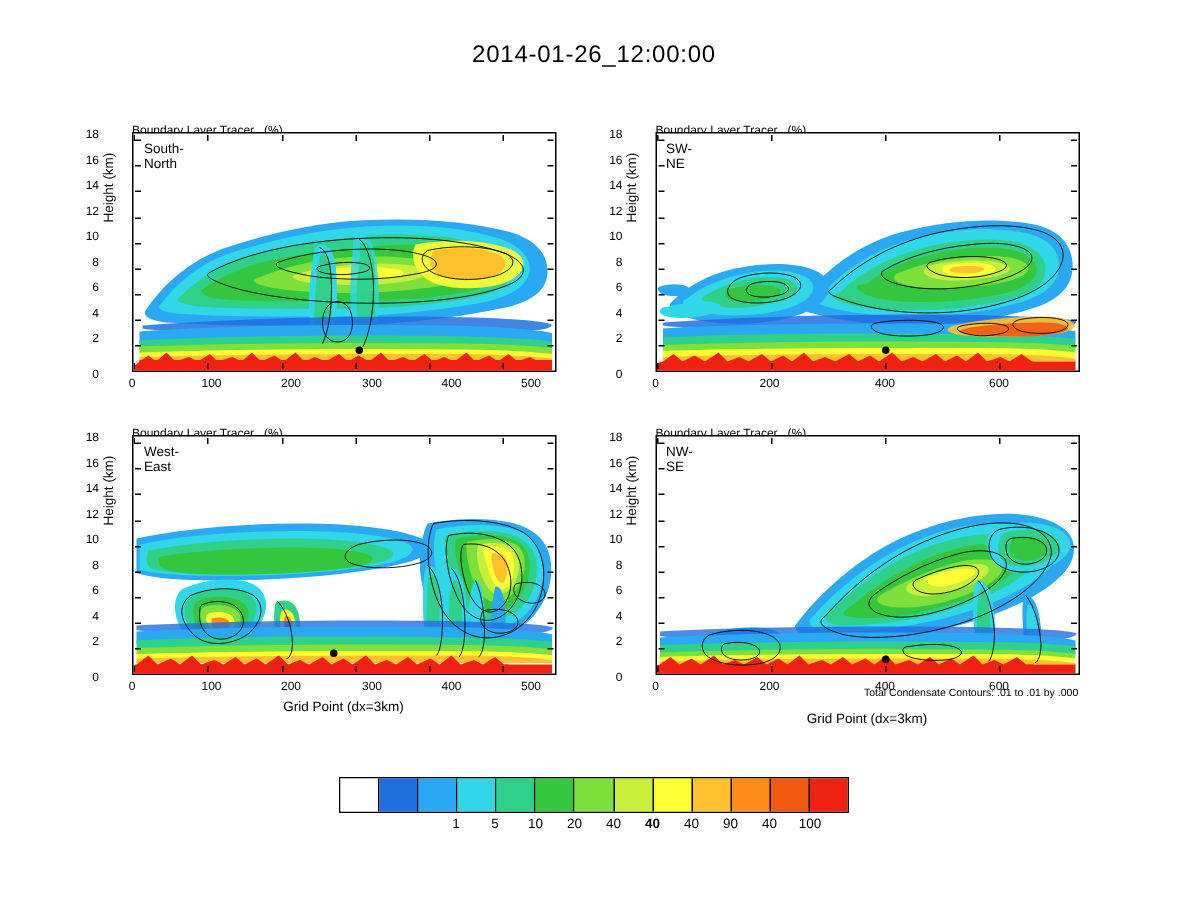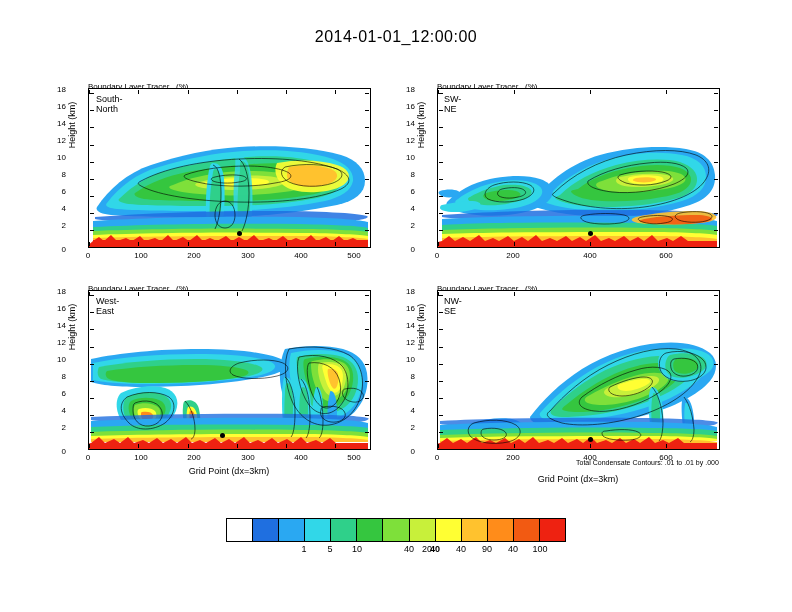--- a/index.html
+++ b/index.html
@@ -125,21 +125,21 @@
     height: 5px;
     border-radius: 50%;
     background: #000;
     z-index: 30;
   }
   svg.field { position: absolute; left: 0; top: 0; }
 </style>
 </head>
 <body>
 
-<div id="page-title">2014-01-01_12:00:00</div>
+<div id="page-title">2014-01-26_12:00:00</div>
 
 <div class="panel">
   <div class="panel-header" style="left:88px; top:62px;">
     <span class="hdr-line">Boundary Layer Tracer   (%)</span>
     <span class="hdr-line">Total Condensate   (g/kg)</span>
   </div>
 
   <div class="ylabel" style="left:27px; top:120px; width:90px; text-align:center;">Height  (km)</div>
 
   <div class="ytick" style="left:44px; top:245px; width:22px;">0</div>
@@ -588,20 +588,20 @@
   <div class="sw" style="background:#ffc22e"></div>
   <div class="sw" style="background:#ff8c1a"></div>
   <div class="sw" style="background:#f25a12"></div>
   <div class="sw" style="background:#ee2211"></div>
 </div>
 
 <div id="cb-labels">
   <span style="left:78px;">1</span>
   <span style="left:104px;">5</span>
   <span style="left:131px;">10</span>
-  <span style="left:157px;margin-left:44px;">20</span>
+  <span style="left:157px;">20</span>
   <span style="left:183px;">40</span>
   <span style="left:209px;font-weight:bold;">40</span>
   <span style="left:235px;">40</span>
   <span style="left:261px;">90</span>
   <span style="left:287px;">40</span>
   <span style="left:314px;">100</span>
 </div>
 
 </body></html>

